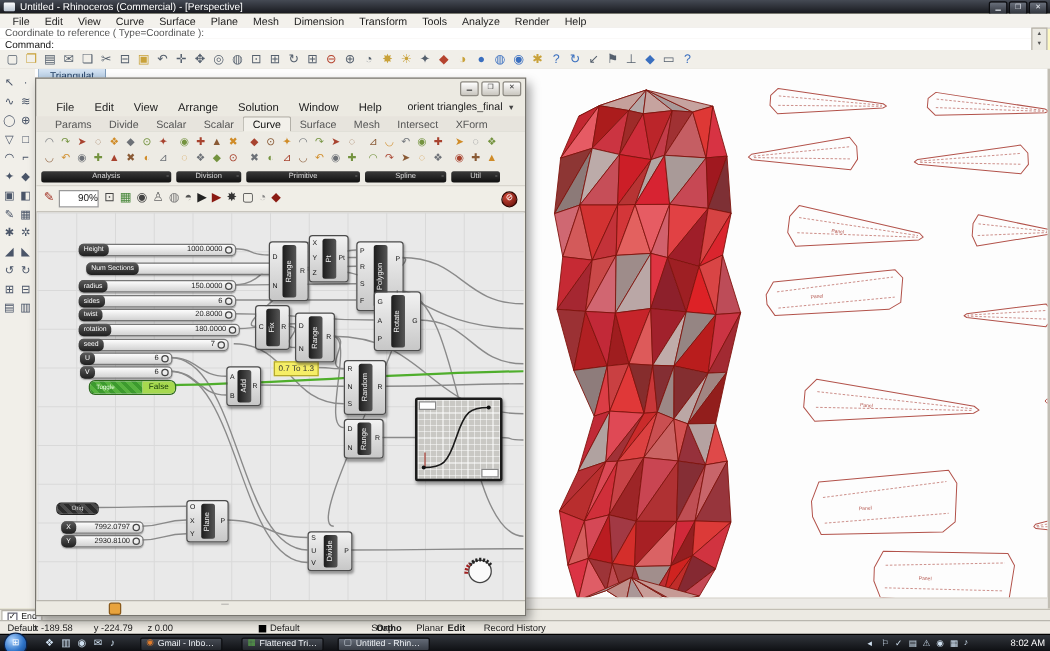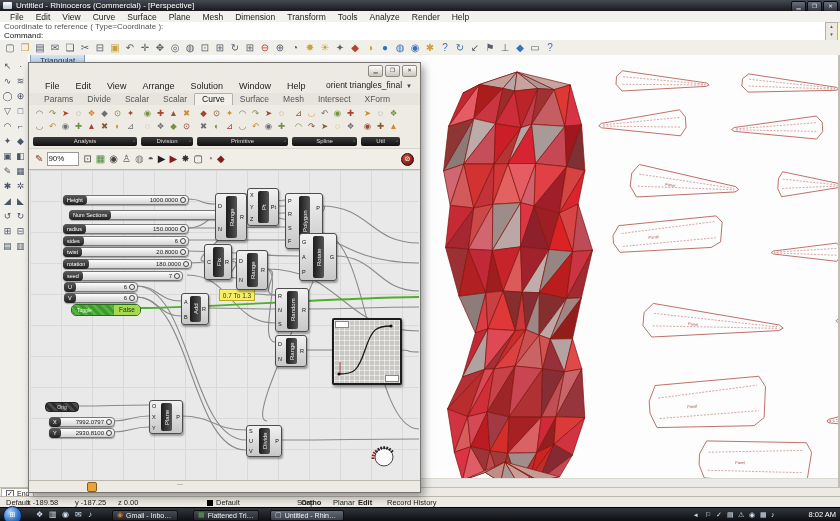--- a/index.html
+++ b/index.html
@@ -60,21 +60,21 @@
   .rgroup{display:flex;flex-direction:column}
   .ricons{display:grid;grid-template-rows:repeat(2,13px);grid-auto-flow:column;grid-auto-columns:13px;flex:1}
   .ricon{width:13px;height:13px;font-size:8.5px;line-height:13px;text-align:center}
   .rlabel{height:9px;background:linear-gradient(#3a3a3a,#101010);border-radius:2px;color:#ddd;
     font-size:6px;line-height:9px;text-align:center;position:relative}
   .rlabel .rsq{position:absolute;right:2px;top:0;font-size:5px;color:#999}
   #gh-cbar{left:0;top:85px;right:0;height:22px;background:#f0eee7;border-top:1px solid #d8d5cd;
     border-bottom:1px solid #b9b6ae;display:flex;align-items:center;gap:4px;padding:0 6px;box-sizing:border-box}
   .cb-icon{font-size:10px;line-height:12px}
   #gh-zoom{width:30px;height:12px;background:#fff;border:1px solid #999;font-size:8px;line-height:12px;
-    text-align:left;color:#222}
+    text-align:right;color:#222}
   #gh-record{margin-left:auto;width:11px;height:11px;border-radius:50%;
     background:radial-gradient(circle at 35% 30%,#d24a3a,#5d0b05);border:1px solid #2e0502;
     color:#fff;font-size:7px;line-height:10px;text-align:center}
   #gh-canvas{left:1px;top:107px;width:389px;height:310px;background:#e9e9e9;overflow:hidden;
     background-image:linear-gradient(to right,#d9d9d9 1px,transparent 1px),
                      linear-gradient(to bottom,#d9d9d9 1px,transparent 1px);
     background-size:31px 31px}
   #wires{position:absolute;left:0;top:0}
   #gh-status{left:0;top:417px;right:0;height:11px;background:#eceae2;border-top:1px solid #b9b6ae}
   #gh-status-icon{position:absolute;left:58px;top:1px;width:8px;height:8px;background:#e8a33d;
@@ -779,21 +779,21 @@
   <div class="abs" id="endrow">
     <div id="end-box">
       <span id="end-check">✓</span>
       <span>End</span>
     </div>
   </div>
 
   <div class="abs" id="statusbar">
     <span class="sb" style="left:6px">Default</span>
     <span class="sb" style="left:27px">x -189.58</span>
-    <span class="sb" style="left:75px">y -187.25</span>
+    <span class="sb" style="left:75px">y -224.79</span>
     <span class="sb" style="left:118px">z 0.00</span>
     <span id="layer-swatch"></span>
     <span class="sb" style="left:216px">Default</span>
   <span class="sb" style="left: 297px;">Snap</span>
       <span class="sb bold" style="left: 301px;">Ortho</span>
       <span class="sb" style="left: 333px;">Planar</span>
       <span class="sb bold" style="left: 358px;">Edit</span>
       <span class="sb" style="left: 387px;">Record History</span>
     </div>
 

